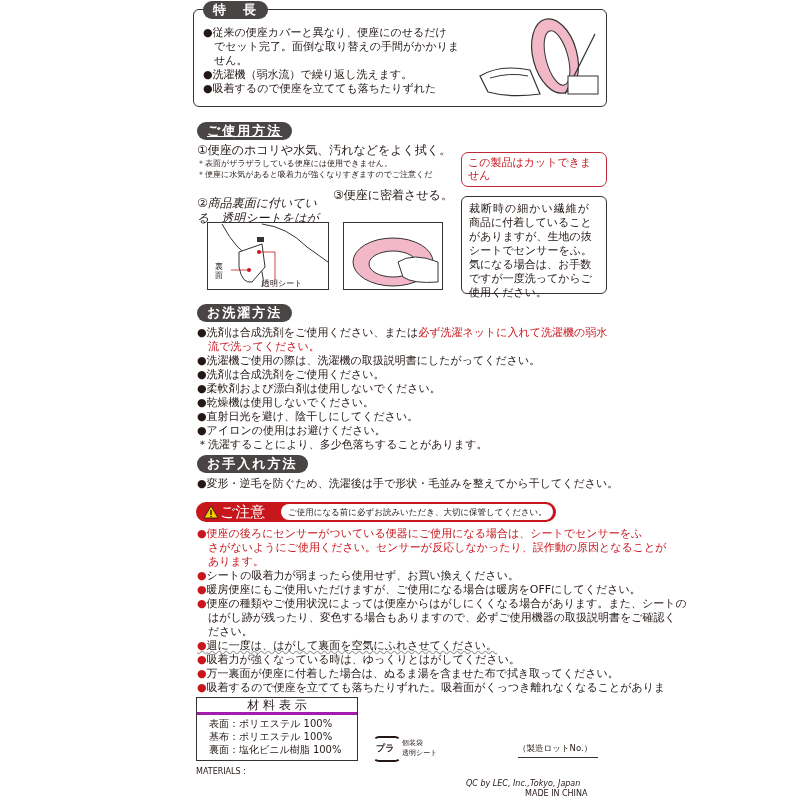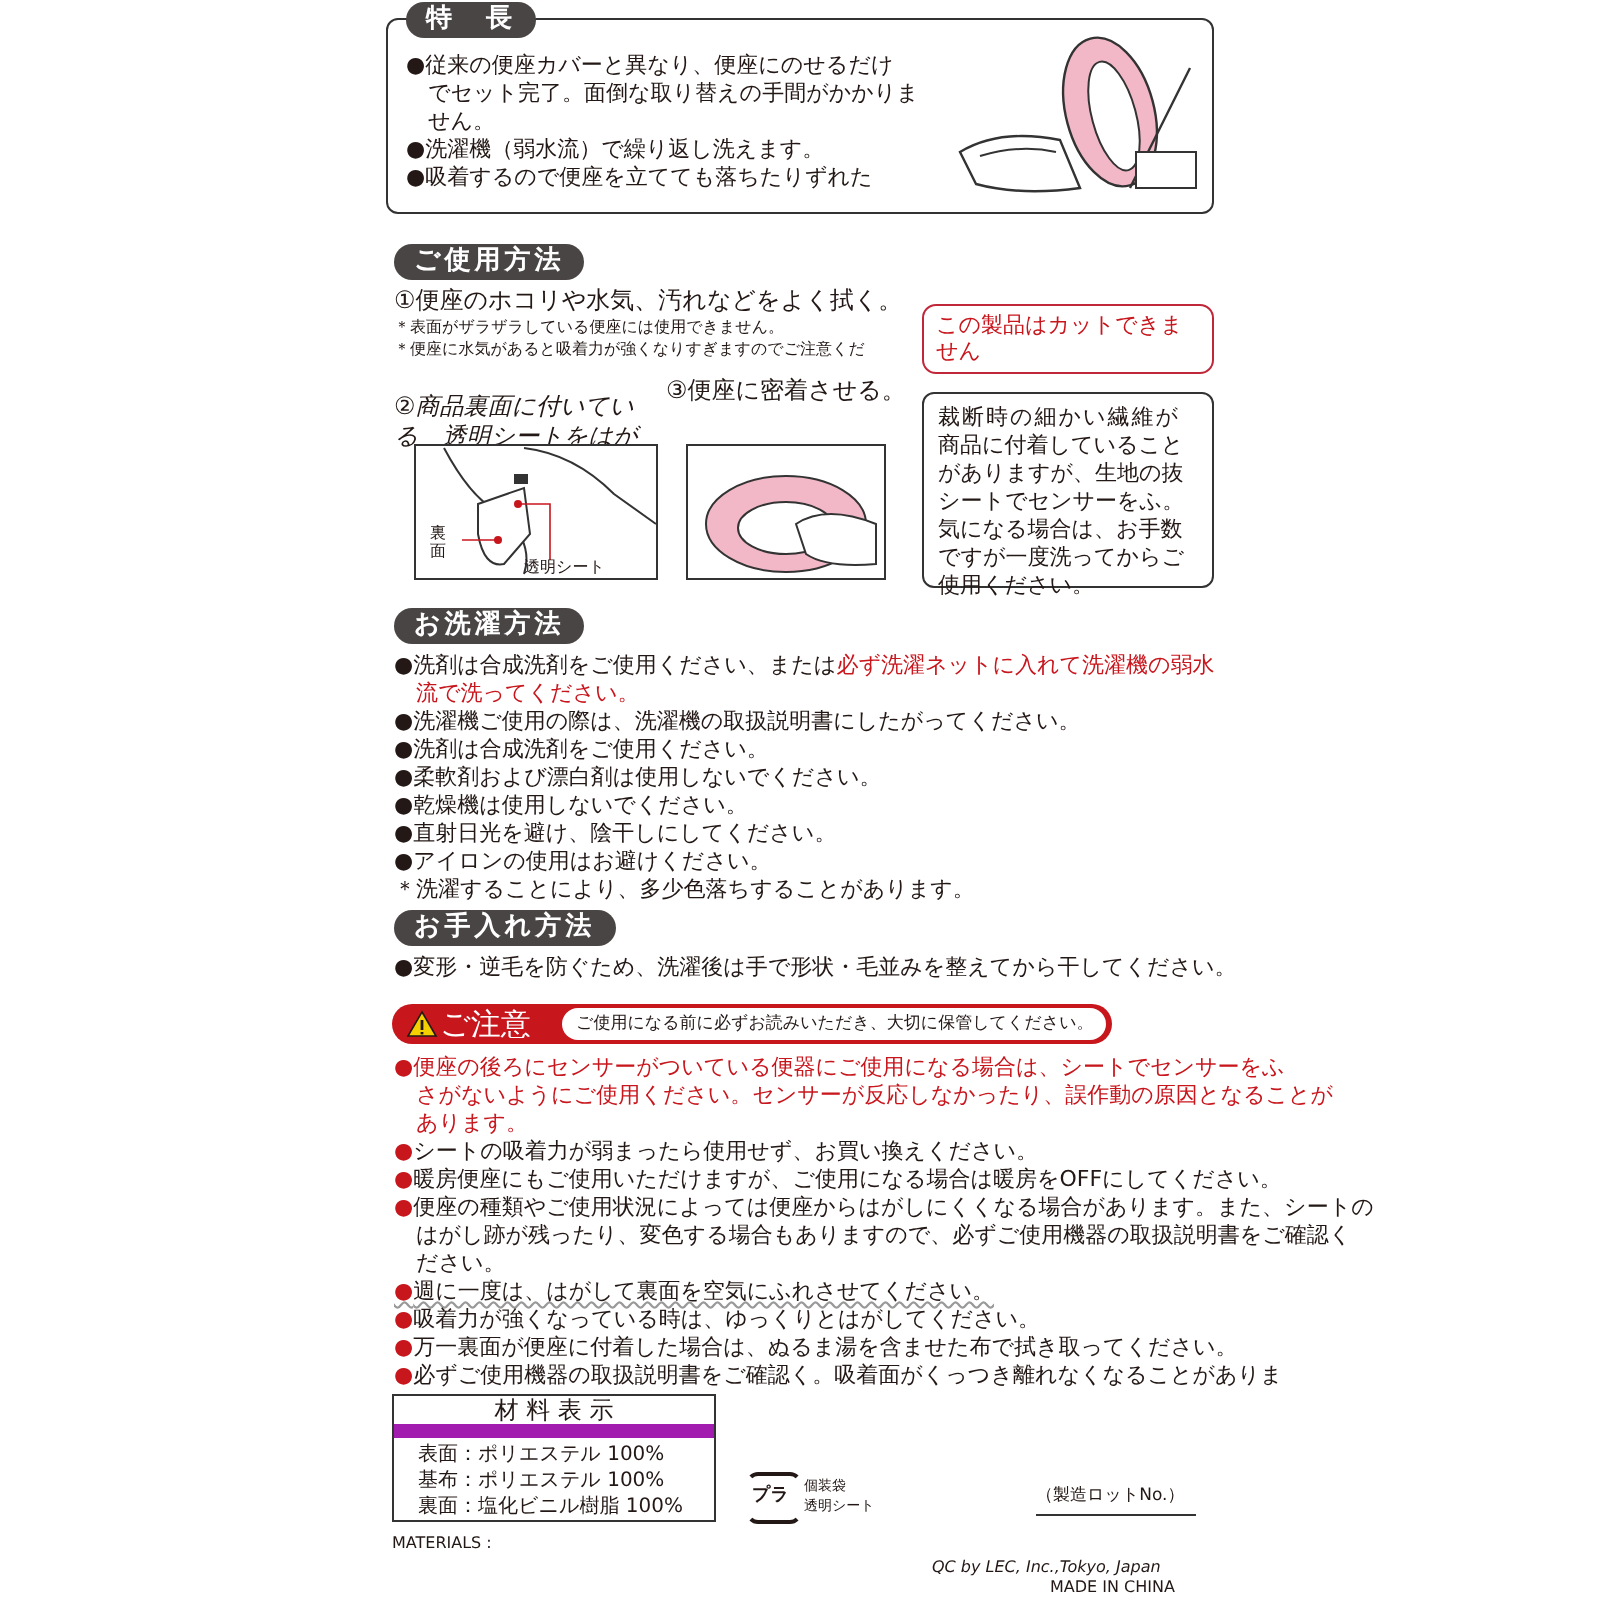--- a/index.html
+++ b/index.html
@@ -31,21 +31,21 @@
   <svg width="130" height="88" viewBox="0 0 130 88">
     <path d="M10 62 Q30 50 60 56 L70 80 Q40 84 18 78 Z" fill="#fff" stroke="#333" stroke-width="1.2"></path>
     <path d="M20 64 Q40 58 58 62" fill="none" stroke="#333"></path>
     <ellipse cx="85" cy="42" rx="22" ry="38" transform="rotate(-15 85 42)" fill="#f2b8c8" stroke="#333" stroke-width="1.2"></ellipse>
     <ellipse cx="87" cy="44" rx="11" ry="28" transform="rotate(-15 87 44)" fill="#fff" stroke="#333"></ellipse>
     <path d="M95 80 L125 20" stroke="#333" stroke-width="1.2"></path>
     <rect x="98" y="62" width="30" height="18" fill="#fff" stroke="#333"></rect>
   </svg>
 </div>
 
-<div class="abs pill" style="left:197px;top:122px;">ご使用方法</div>
+<div class="abs pill" style="left:197px;top:122px;text-decoration:underline;">ご使用方法</div>
 <div class="abs" style="left:197px;top:143px;">
   <div style="font-size:12px;line-height:15px;white-space:nowrap">①便座のホコリや水気、汚れなどをよく拭く。</div>
   <div class="sm">＊表面がザラザラしている便座には使用できません。</div>
   <div class="sm">＊便座に水気があると吸着力が強くなりすぎますのでご注意くだ</div>
 </div>
 <div class="abs" style="left:197px;top:196px;font-style:italic;">
   <div style="font-size:12px;line-height:15px;white-space:nowrap">②商品裏面に付いてい</div>
   <div style="font-size:12px;line-height:15px;white-space:nowrap">る　透明シートをはが</div>
 </div>
 <div class="abs" style="left:333px;top:188px;font-size:12px;line-height:15px;white-space:nowrap;">③便座に密着させる。</div>
@@ -122,25 +122,25 @@
   <div class="line red" style="padding-left:11px">さがないようにご使用ください。センサーが反応しなかったり、誤作動の原因となることが</div>
   <div class="line red" style="padding-left:11px">あります。</div>
   <div class="line"><span class="rdot">●</span><span>シートの吸着力が弱まったら使用せず、お買い換えください。</span></div>
   <div class="line"><span class="rdot">●</span><span>暖房便座にもご使用いただけますが、ご使用になる場合は暖房をOFFにしてください。</span></div>
   <div class="line"><span class="rdot">●</span><span>便座の種類やご使用状況によっては便座からはがしにくくなる場合があります。また、シートの</span></div>
   <div class="line" style="padding-left:11px">はがし跡が残ったり、変色する場合もありますので、必ずご使用機器の取扱説明書をご確認く</div>
   <div class="line" style="padding-left:11px">ださい。</div>
   <div class="line" style="text-decoration:underline wavy #999;"><span class="rdot">●</span><span>週に一度は、はがして裏面を空気にふれさせてください。</span></div>
   <div class="line"><span class="rdot">●</span><span>吸着力が強くなっている時は、ゆっくりとはがしてください。</span></div>
   <div class="line"><span class="rdot">●</span><span>万一裏面が便座に付着した場合は、ぬるま湯を含ませた布で拭き取ってください。</span></div>
-  <div class="line"><span class="rdot">●</span><span>必ずご使用機器の取扱説明書をご確認く。吸着面がくっつき離れなくなることがありま</span></div>
+  <div class="line"><span class="rdot">●</span><span>吸着するので便座を立てても落ちたりずれた。吸着面がくっつき離れなくなることがありま</span></div>
 </div>
 
 <div class="abs" style="left:196px;top:697px;width:160px;height:62px;border:1px solid #333;">
-  <div style="text-align:center;font-size:12px;line-height:14px;border-bottom:7px solid #a21caf;">材 料 表 示</div>
+  <div style="text-align:center;font-size:12px;line-height:14px;border-bottom:3px solid #a21caf;">材 料 表 示</div>
   <div style="padding-left:12px;padding-top:2px;">
     <div class="line" style="font-size:10px;line-height:13px;">表面：ポリエステル 100%</div>
     <div class="line" style="font-size:10px;line-height:13px;">基布：ポリエステル 100%</div>
     <div class="line" style="font-size:10px;line-height:13px;">裏面：塩化ビニル樹脂 100%</div>
   </div>
 </div>
 <div class="abs" style="left:196px;top:767px;">
   <div style="font-size:8px;line-height:10px;white-space:nowrap;">MATERIALS :</div>
   <div style="font-size:8px;line-height:10px;white-space:nowrap;margin-top:32px;">BODY = POLYESTER, PVC</div>
   <div style="font-size:8px;line-height:10px;white-space:nowrap;">PACKAGE = PLASTIC</div>

